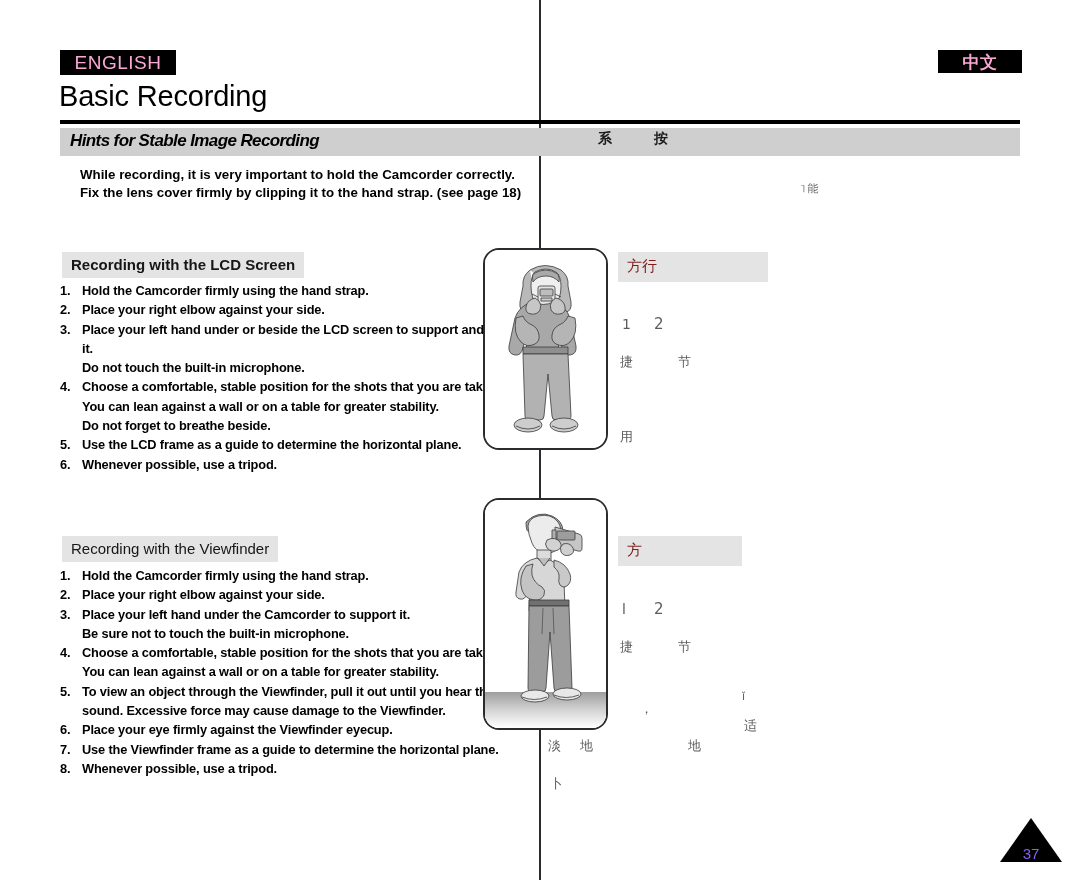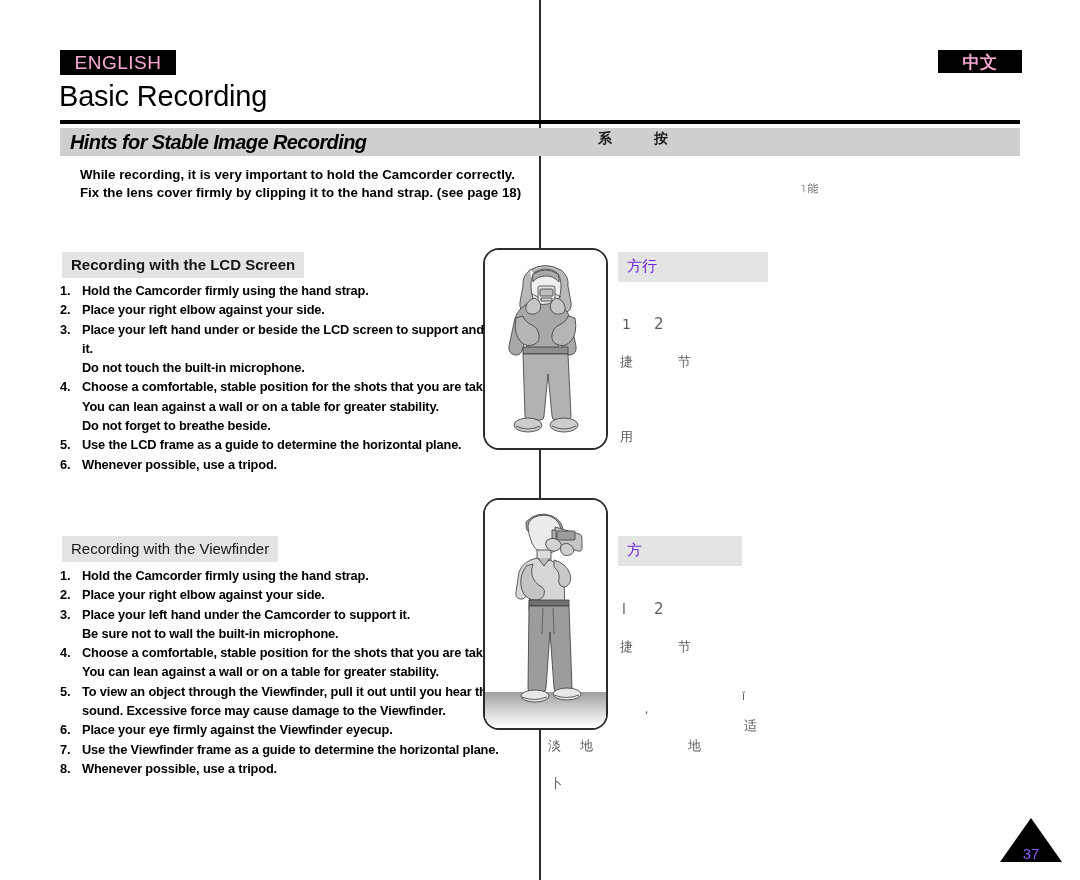--- a/index.html
+++ b/index.html
@@ -88,21 +88,21 @@
     left: 60px;
     top: 128px;
     width: 960px;
     height: 28px;
     background: #cfcfcf;
   }
   .section-band-title {
     position: absolute;
     left: 70px;
     top: 131px;
-    font-size: 20px;
+    font-size: 17px;
     font-style: italic;
     font-weight: bold;
     letter-spacing: -0.6px;
   }
   .section-band-title-zh {
     position: absolute;
     left: 598px;
     top: 130px;
     font-size: 14px;
     font-weight: bold;
@@ -141,21 +141,21 @@
     white-space: nowrap;
   }
   .subhead-lcd  { left: 62px; top: 252px; font-weight: bold; }
   .subhead-vf   { left: 62px; top: 536px; }
 
   .subhead-zh {
     position: absolute;
     background: #e4e4e4;
     font-size: 15px;
     font-family: "DejaVu Sans", sans-serif;
-    color: #6d28d9;
+    color: #7f1d1d;
     padding: 5px 9px 6px 9px;
     white-space: nowrap;
   }
   .subhead-zh-lcd { left: 618px; top: 252px; width: 132px; }
   .subhead-zh-vf  { left: 618px; top: 536px; width: 106px; }
 
   
   .steps {
     position: absolute;
     font-size: 12.8px;
@@ -260,21 +260,21 @@
       <div class="step"><span class="step-num">5.</span><span>Use the LCD frame as a guide to determine the horizontal plane.</span></div>
       <div class="step"><span class="step-num">6.</span><span>Whenever possible, use a tripod.</span></div>
     </div>
 
   <div class="subhead subhead-vf">Recording with the Viewfinder</div>
   <div class="subhead-zh subhead-zh-vf">方</div>
 
   <div class="steps steps-vf" id="steps-vf">
       <div class="step"><span class="step-num">1.</span><span>Hold the Camcorder firmly using the hand strap.</span></div>
       <div class="step"><span class="step-num">2.</span><span>Place your right elbow against your side.</span></div>
-      <div class="step"><span class="step-num">3.</span><span>Place your left hand under the Camcorder to support it.</span><span class="step-sub">Be sure not to wall the built-in microphone.</span></div>
+      <div class="step"><span class="step-num">3.</span><span>Place your left hand under the Camcorder to support it.</span><span class="step-sub">Be sure not to touch the built-in microphone.</span></div>
       <div class="step"><span class="step-num">4.</span><span>Choose a comfortable, stable position for the shots that you are taking.</span><span class="step-sub">You can lean against a wall or on a table for greater stability.</span></div>
       <div class="step"><span class="step-num">5.</span><span>To view an object through the Viewfinder, pull it out until you hear the click sound. Excessive force may cause damage to the Viewfinder.</span></div>
       <div class="step"><span class="step-num">6.</span><span>Place your eye firmly against the Viewfinder eyecup.</span></div>
       <div class="step"><span class="step-num">7.</span><span>Use the Viewfinder frame as a guide to determine the horizontal plane.</span></div>
       <div class="step"><span class="step-num">8.</span><span>Whenever possible, use a tripod.</span></div>
     </div>
 
   <div class="illus illus-lcd">
     <svg viewBox="0 0 121 198" xmlns="http://www.w3.org/2000/svg">
       <defs>

